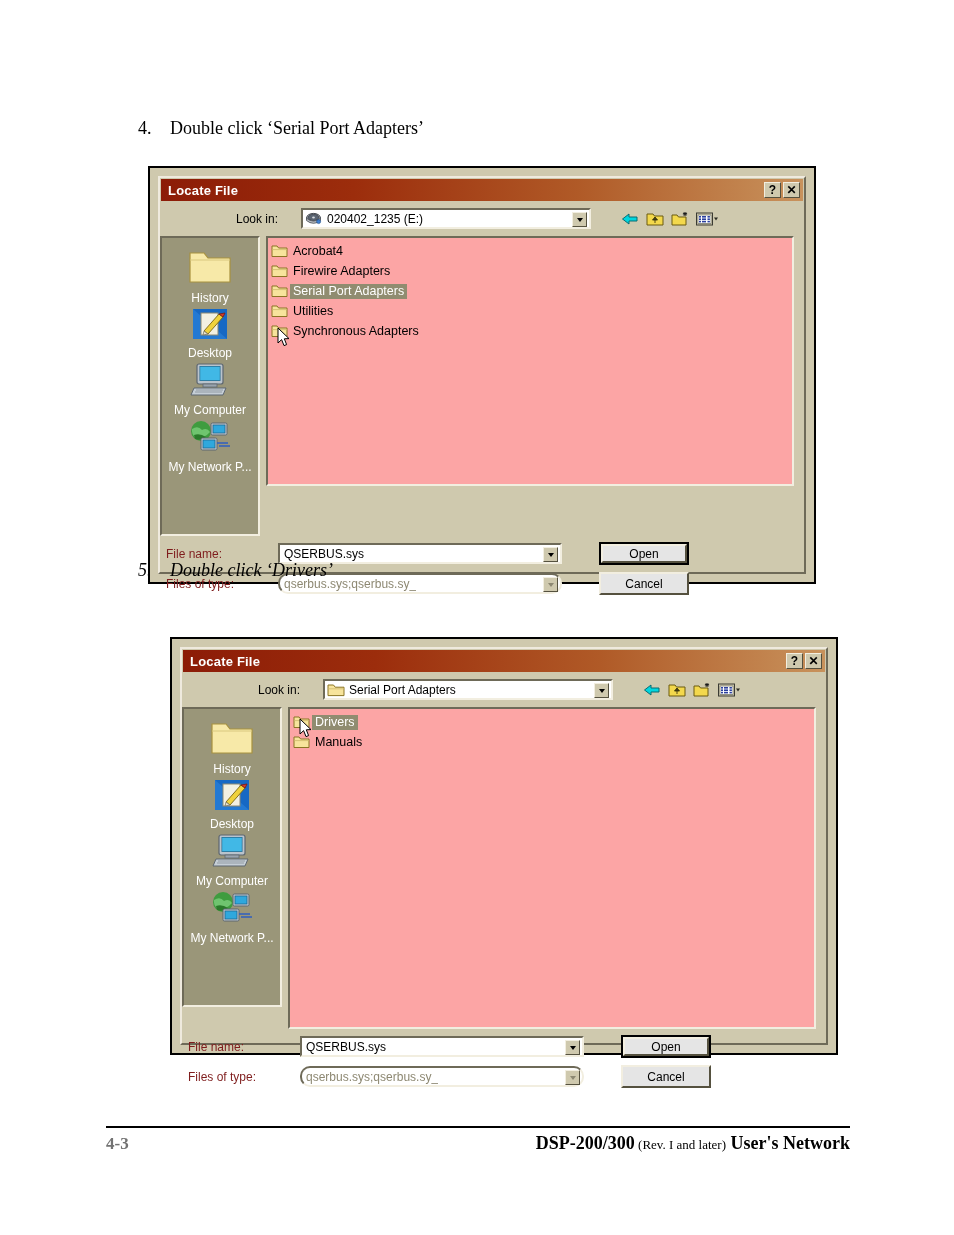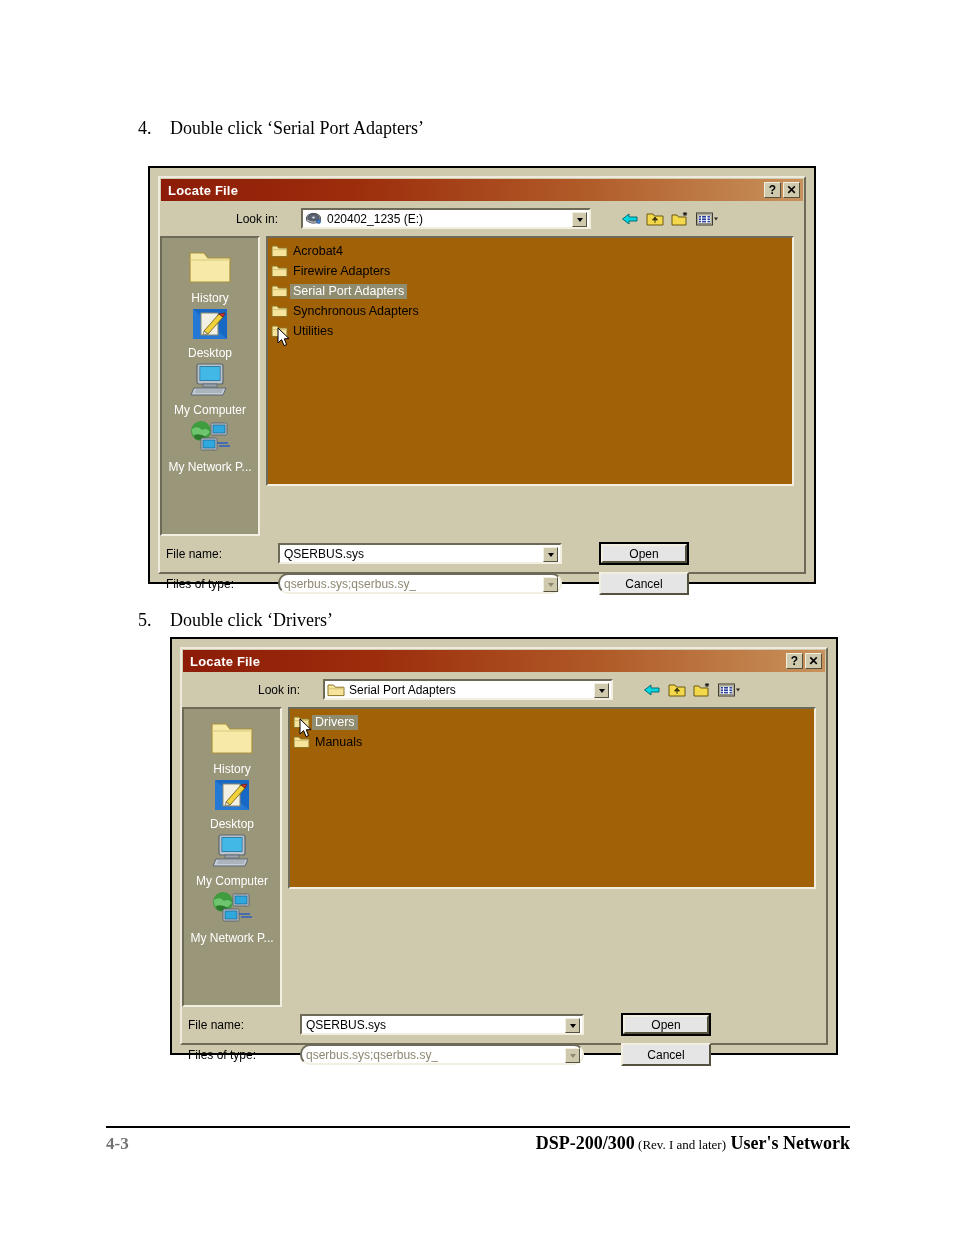--- a/index.html
+++ b/index.html
@@ -105,40 +105,40 @@
     border-right:2px solid #f2eee0;border-bottom:2px solid #f2eee0;
     display:flex;flex-direction:column;align-items:flex-end;
   }
   .place{display:flex;flex-direction:column;align-items:center;width:100%;}
   .place-ico{position:relative;}
   .place-lbl{
     font-family:"Liberation Sans",sans-serif;font-size:12px;color:#ffffff;
     margin-top:1px;white-space:nowrap;
   }
   .filelist{
-    background:#a16207;box-sizing:border-box;
+    background:#fca5a5;box-sizing:border-box;
     border-top:2px solid #6e6a58;border-left:2px solid #6e6a58;
     border-right:2px solid #f2eee0;border-bottom:2px solid #f2eee0;
     margin-left:6px;position:relative;overflow:hidden;
   }
   .fitem{display:flex;align-items:center;height:20px;padding-left:3px;position:relative;}
   .fitem .fi-ico{width:17px;height:15px;flex:none;position:relative;}
   .fitem .fi-lbl{
     font-family:"Liberation Sans",sans-serif;font-size:12.5px;color:#000;
     padding:0 3px;margin-left:2px;white-space:nowrap;line-height:15px;
   }
   .fitem.selected .fi-lbl{background:#908c70;color:#ffffff;}
 
   .cursor{position:absolute;width:14px;height:20px;pointer-events:none;}
 
   
   .form{margin-top:6px;}
   .form-row{display:flex;align-items:center;margin-bottom:7px;}
   .form-lbl{
-    font-family:"Liberation Sans",sans-serif;font-size:12px;color:#000000;
+    font-family:"Liberation Sans",sans-serif;font-size:12px;color:#7f1d1d;
     white-space:nowrap;
   }
   .btn{
     background:#e5e5e5;box-sizing:border-box;height:23px;
     border-top:2px solid #f2eee0;border-left:2px solid #f2eee0;
     border-right:2px solid #55513f;border-bottom:2px solid #55513f;
     font-family:"Liberation Sans",sans-serif;font-size:12px;color:#000;
     display:flex;align-items:center;justify-content:center;cursor:default;
   }
   .btn.default{border:2px solid #000;}
@@ -310,30 +310,30 @@
             </div>
             <div class="fi-lbl">Serial Port Adapters</div>
           </div>
           <div class="fitem">
             <div class="fi-ico">
               <svg width="17" height="14" viewBox="0 0 17 14">
                   <path d="M1 2 L6 2 L7.6 4 L16 4 L16 12.5 L1 12.5 Z" fill="#f7e49c" stroke="#8b7524" stroke-width="1"></path>
                   <path d="M1 5.6 L16 5.6" stroke="#cdb86a" stroke-width=".8"></path>
                 </svg>
             </div>
+            <div class="fi-lbl">Utilities</div>
+          </div>
+          <div class="fitem">
+            <div class="fi-ico">
+              <svg width="17" height="14" viewBox="0 0 17 14">
+                  <path d="M1 2 L6 2 L7.6 4 L16 4 L16 12.5 L1 12.5 Z" fill="#f7e49c" stroke="#8b7524" stroke-width="1"></path>
+                  <path d="M1 5.6 L16 5.6" stroke="#cdb86a" stroke-width=".8"></path>
+                </svg>
+            </div>
             <div class="fi-lbl">Synchronous Adapters</div>
-          </div>
-          <div class="fitem">
-            <div class="fi-ico">
-              <svg width="17" height="14" viewBox="0 0 17 14">
-                  <path d="M1 2 L6 2 L7.6 4 L16 4 L16 12.5 L1 12.5 Z" fill="#f7e49c" stroke="#8b7524" stroke-width="1"></path>
-                  <path d="M1 5.6 L16 5.6" stroke="#cdb86a" stroke-width=".8"></path>
-                </svg>
-            </div>
-            <div class="fi-lbl">Utilities</div>
           </div>
 
           <div class="cursor" style="left:9px;top:89px;">
             <svg width="14" height="21" viewBox="0 0 14 21">
               <path d="M1 1 L1 16 L4.6 12.6 L7 18.6 L9.6 17.6 L7.3 11.8 L12 11.6 Z" fill="#ffffff" stroke="#000000" stroke-width="1"></path>
             </svg>
           </div>
         </div>
       </div>
 
@@ -359,21 +359,21 @@
               </div>
           </div>
           <div class="btn" style="width:90px;margin-left:37px;">
             <span>Cancel</span>
           </div>
         </div>
       </div>
     </div>
   </div>
 
-  <div class="step" style="left:138px;top:610px;">
+  <div class="step" style="left:138px;top:560px;font-style:italic;">
     <span class="num">5.</span><span>Double click ‘Drivers’</span>
   </div>
 
   <div class="dlg-outer" style="left:170px;top:637px;width:668px;height:418px;">
     <div class="dlg">
       <div class="titlebar">
         <div class="title-text">Locate File</div>
         <div class="tb-btns">
           <div class="tb-btn">?</div>
           <div class="tb-btn">✕</div>
@@ -483,21 +483,21 @@
                 <rect x="25" y="6" width="12" height="8" fill="#2fa8dd" stroke="#1b5f86" stroke-width=".7"></rect>
                 <rect x="13" y="19" width="16" height="12" rx="1.5" fill="#b9c3cc" stroke="#5d6670" stroke-width="1"></rect>
                 <rect x="15" y="21" width="12" height="8" fill="#2fa8dd" stroke="#1b5f86" stroke-width=".7"></rect>
                 <path d="M29 24 L40 24 M31 27 L42 27" stroke="#2f5fc0" stroke-width="1.6"></path>
               </svg>
             </div>
             <div class="place-lbl">My Network P...</div>
           </div>
         </div>
 
-        <div class="filelist" style="width:528px;height:182px;padding-top:3px;">
+        <div class="filelist" style="width:528px;height:322px;padding-top:3px;">
           <div class="fitem selected">
             <div class="fi-ico">
               <svg width="17" height="14" viewBox="0 0 17 14">
                   <path d="M1 2 L6 2 L7.6 4 L16 4 L16 12.5 L1 12.5 Z" fill="#f7e49c" stroke="#8b7524" stroke-width="1"></path>
                   <path d="M1 5.6 L16 5.6" stroke="#cdb86a" stroke-width=".8"></path>
                 </svg>
             </div>
             <div class="fi-lbl">Drivers</div>
           </div>
           <div class="fitem">

